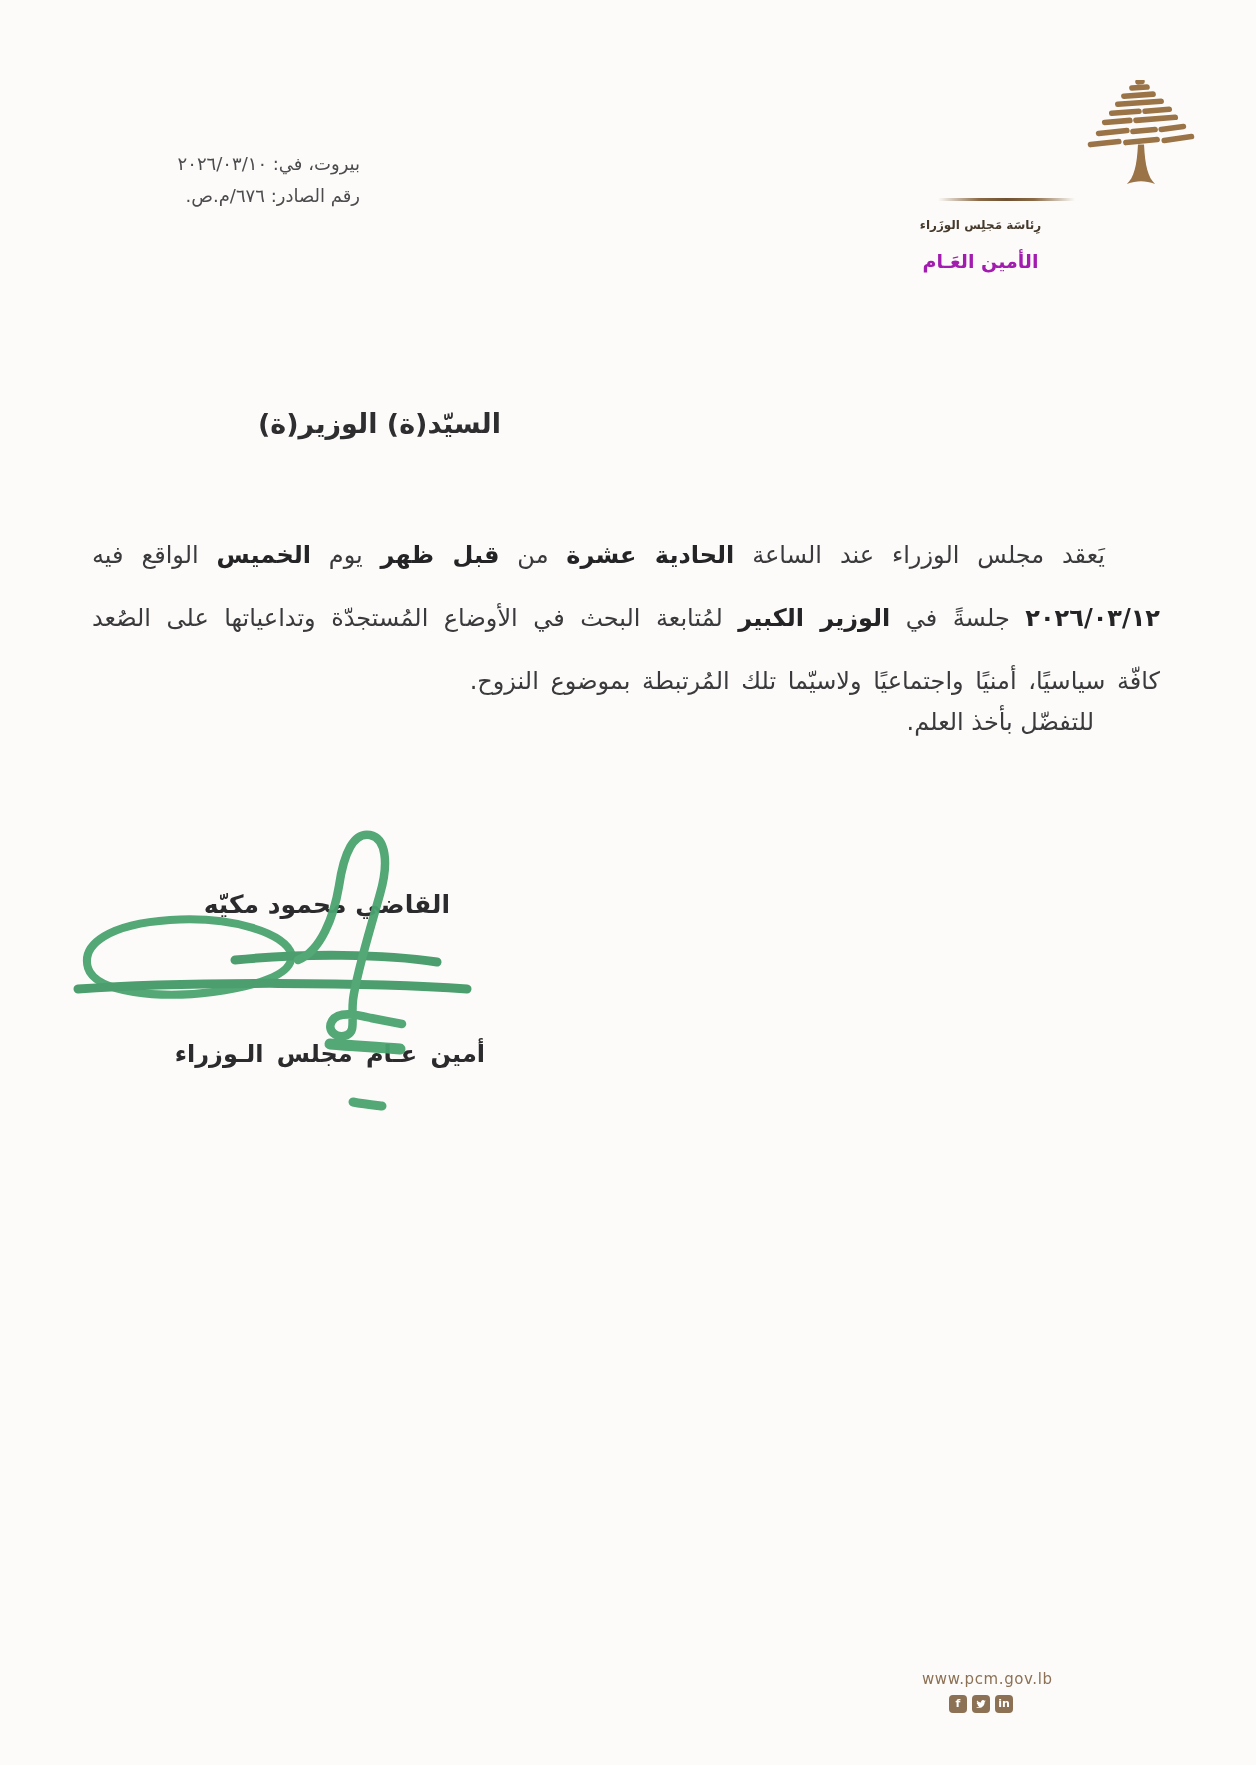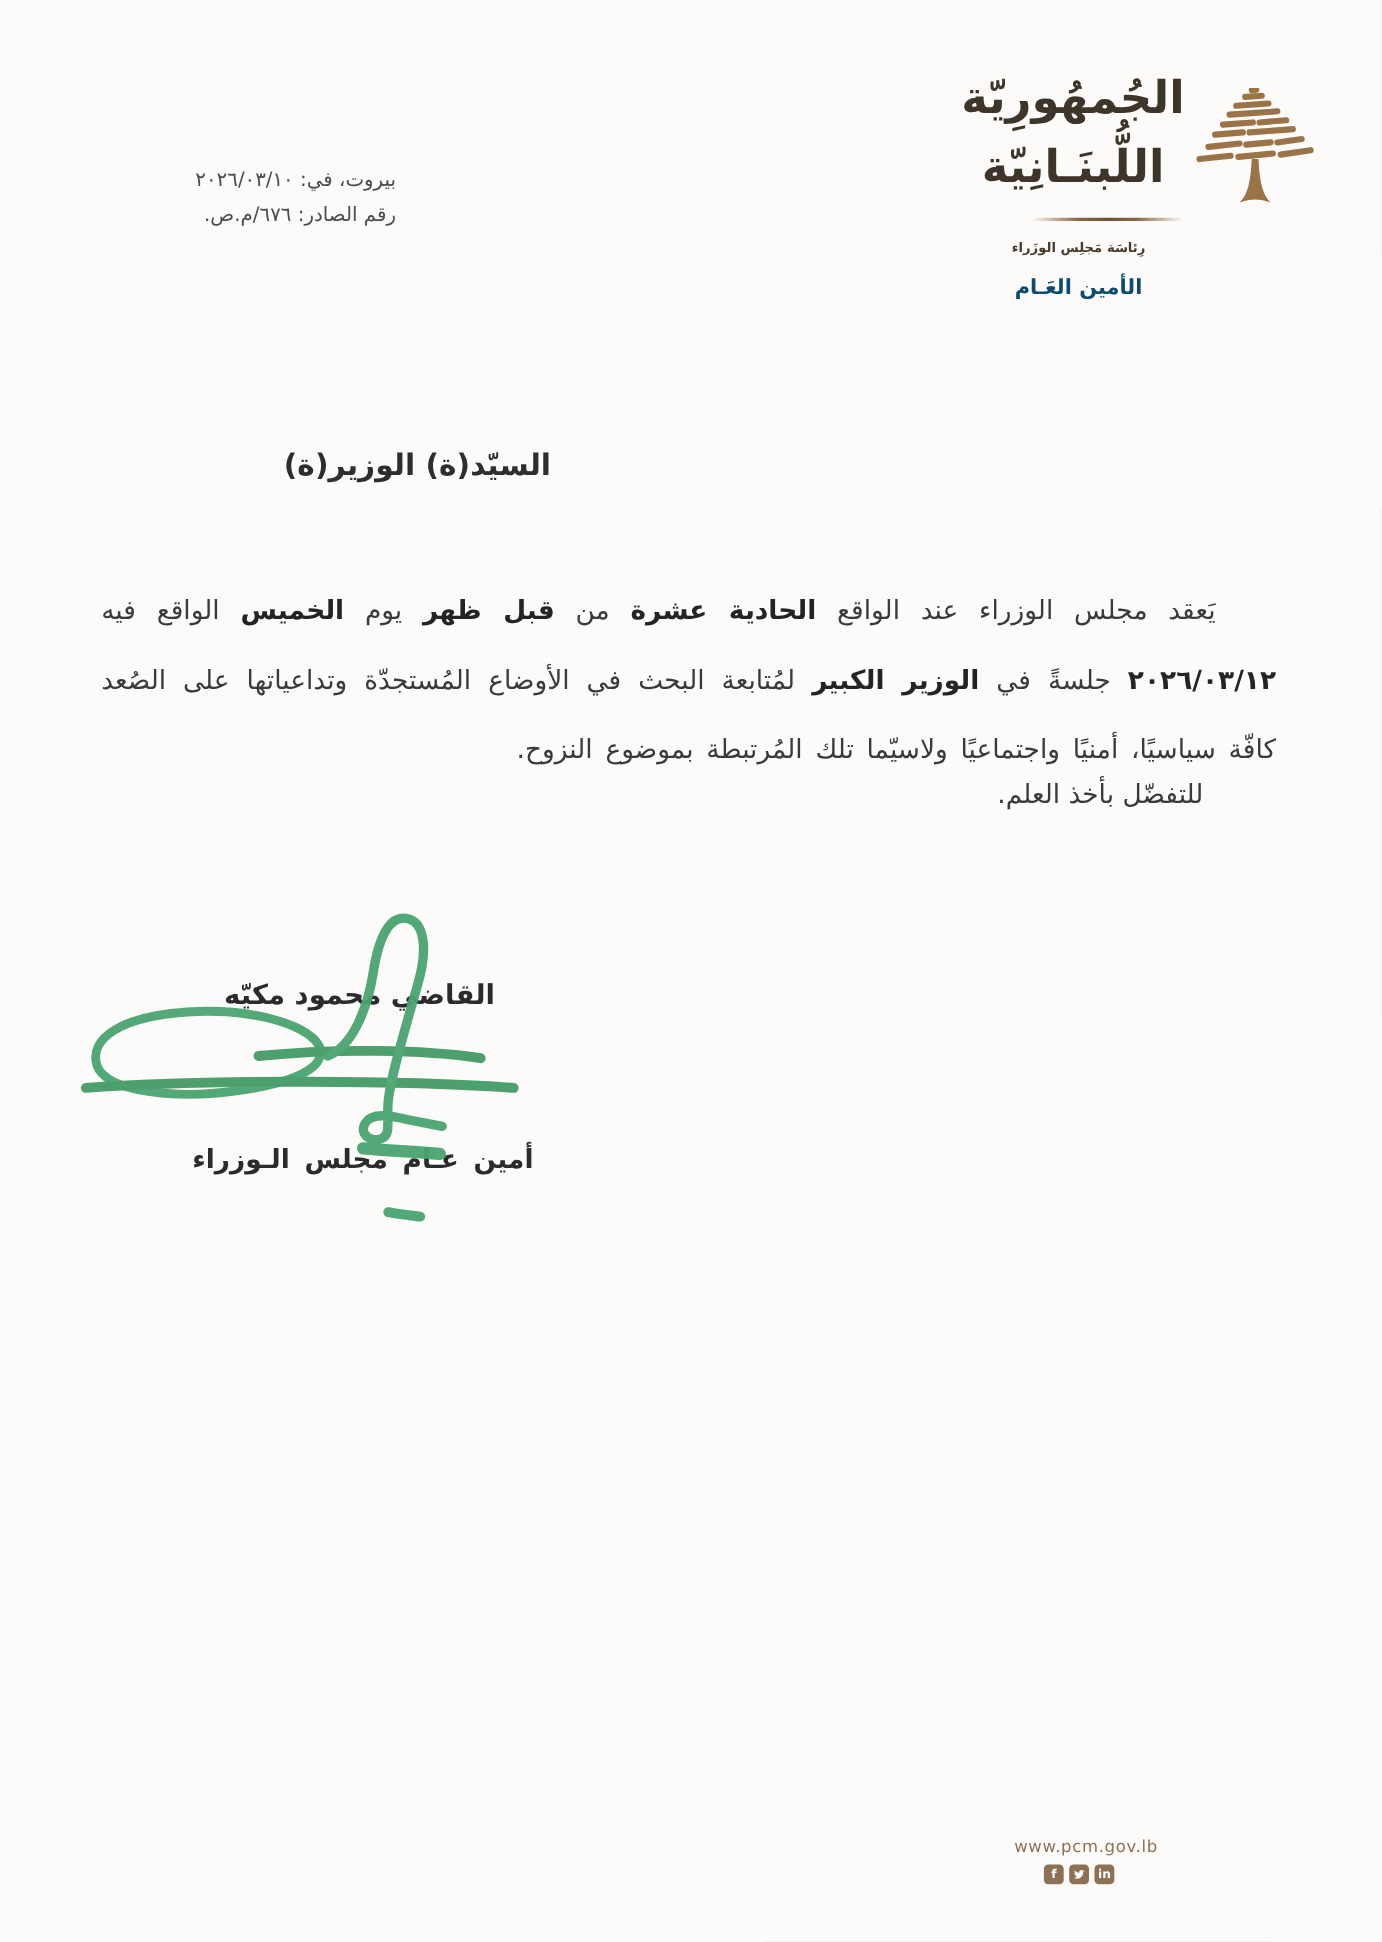--- a/index.html
+++ b/index.html
@@ -32,21 +32,21 @@
     border-radius:2px;
   }
   .presidency{
     position:absolute;left:878px;top:208px;width:205px;
     direction:rtl;text-align:center;
     font-size:12px;font-weight:600;color:#453a2c;line-height:34px;
   }
   .secretary{
     position:absolute;left:878px;top:245px;width:205px;
     direction:rtl;text-align:center;
-    font-size:19px;font-weight:bold;color:#0c4a6e;line-height:32px;
+    font-size:19px;font-weight:bold;color:#a21caf;line-height:32px;
     letter-spacing:1px;
   }
   
   .salutation{
     position:absolute;left:92px;top:408px;width:1068px;
     box-sizing:border-box;padding-left:166px;
     direction:rtl;text-align:left;
     font-size:27px;font-weight:bold;color:#2e2e30;
   }
   .body-par{
@@ -96,24 +96,20 @@
 </head>
 <body>
 
 <div class="page">
 
   <div class="meta">
     <div>بيروت، في: ٢٠٢٦/٠٣/١٠</div>
     <div>رقم الصادر: ٦٧٦/م.ص.</div>
   </div>
 
-  <div class="calligraphy">
-    <div>الجُمهُورِيّة</div>
-    <div>اللُّبنَـانِيّة</div>
-  </div>
 
   <svg class="cedar" width="112" height="106" viewBox="0 0 110 105">
     <g stroke="#9a7347" stroke-width="5.5" stroke-linecap="round" fill="none">
       <path d="M5 64 L33 61"></path>
         <path d="M40 62 L71 59"></path>
         <path d="M78 60 L105 56"></path>
       <path d="M13 53 L41 50"></path>
         <path d="M47 51 L69 49"></path>
         <path d="M75 49 L97 46"></path>
       <path d="M19 42 L44 40"></path>
@@ -128,21 +124,21 @@
     <path d="M41 103 C48 97 51 85 52 64 L58 64 C59 85 62 97 69 103 C59 99.5 51 99.5 41 103 Z" fill="#9a7347"></path>
   </svg>
 
   <div class="lh-divider"></div>
 
   <div class="presidency">رِئاسَة مَجلِس الوزَراء</div>
   <div class="secretary">الأمين العَـام</div>
 
   <div class="salutation">السيّد(ة) الوزير(ة)</div>
 
-  <p class="body-par"><span>يَعقد مجلس الوزراء عند الواقع </span><b>الحادية عشرة</b><span> من </span><b>قبل ظهر</b><span> يوم </span><b>الخميس</b><span> الواقع فيه </span><b>٢٠٢٦/٠٣/١٢</b><span> جلسةً في </span><b>الوزير الكبير</b><span> لمُتابعة البحث في الأوضاع المُستجدّة وتداعياتها على الصُعد كافّة سياسيًا، أمنيًا واجتماعيًا ولاسيّما تلك المُرتبطة بموضوع النزوح.</span></p>
+  <p class="body-par"><span>يَعقد مجلس الوزراء عند الساعة </span><b>الحادية عشرة</b><span> من </span><b>قبل ظهر</b><span> يوم </span><b>الخميس</b><span> الواقع فيه </span><b>٢٠٢٦/٠٣/١٢</b><span> جلسةً في </span><b>الوزير الكبير</b><span> لمُتابعة البحث في الأوضاع المُستجدّة وتداعياتها على الصُعد كافّة سياسيًا، أمنيًا واجتماعيًا ولاسيّما تلك المُرتبطة بموضوع النزوح.</span></p>
 
   <div class="closing">للتفضّل بأخذ العلم.</div>
 
   <div class="sig-name">القاضي محمود مكيّه</div>
   <div class="sig-title">أمين عـام مجلس الـوزراء</div>
 
   <svg class="sig-ink" width="430" height="370" viewBox="0 0 430 370">
     <g stroke="#4aa470" fill="none" stroke-linecap="round" opacity="0.95">
 
       <path d="M237 207 C230 184 175 168 115 172 C55 176 26 196 33 220 C41 245 105 251 158 244 C205 238 233 226 236 212" stroke-width="8"></path>

